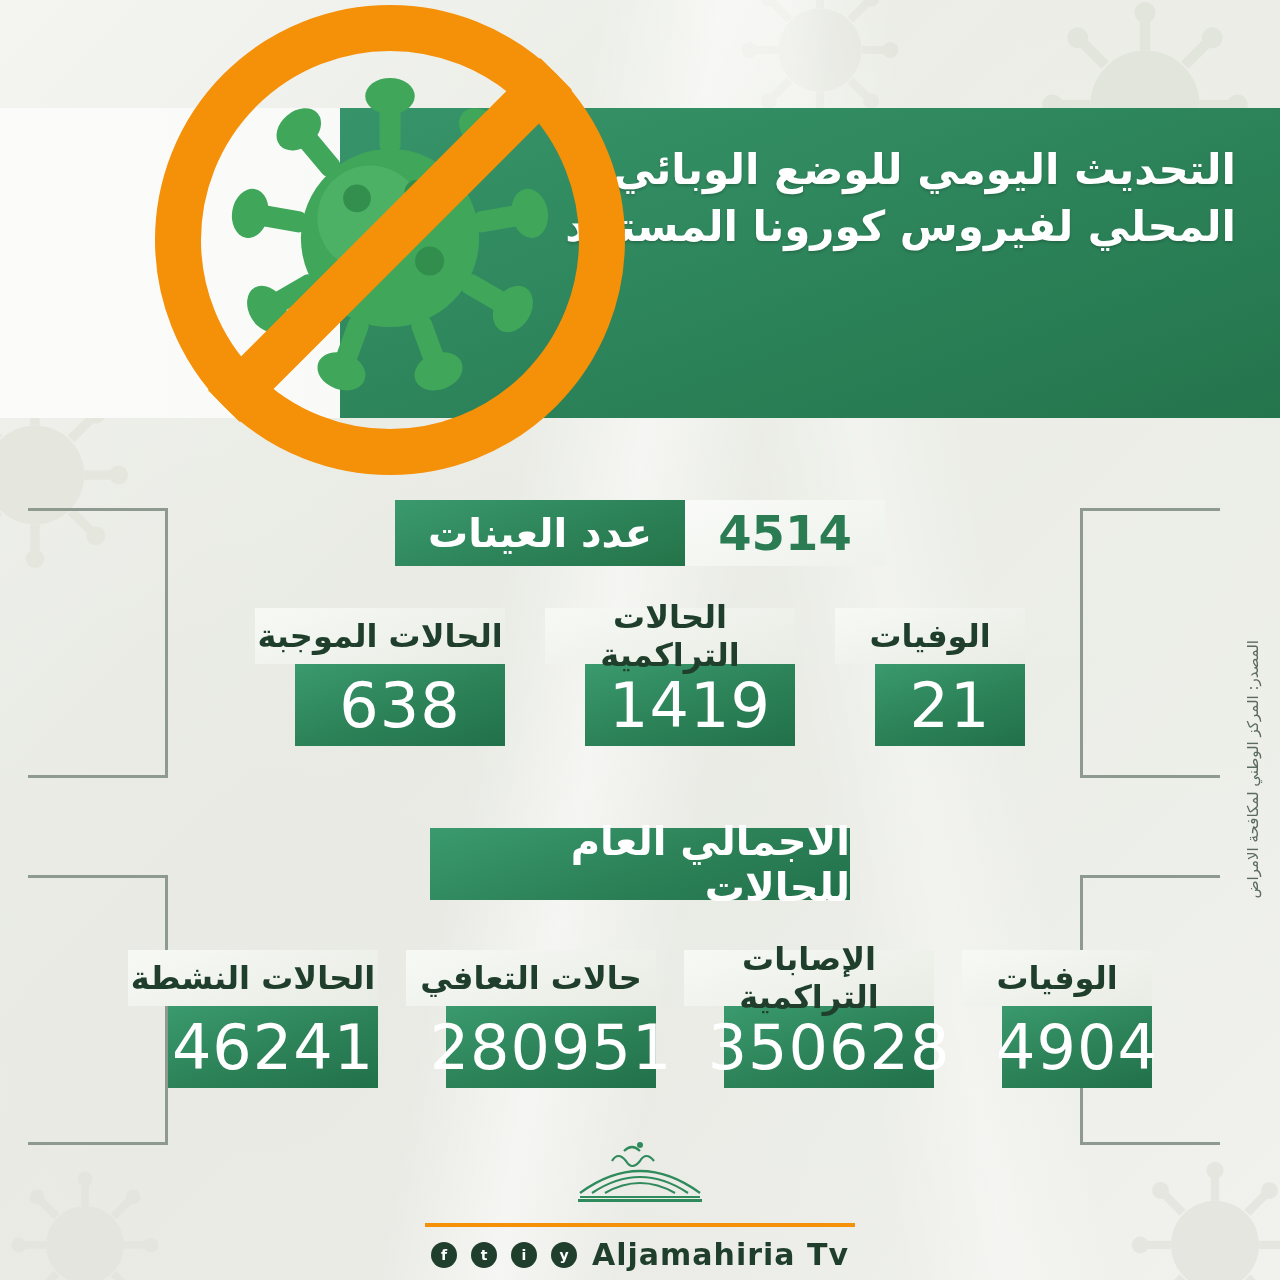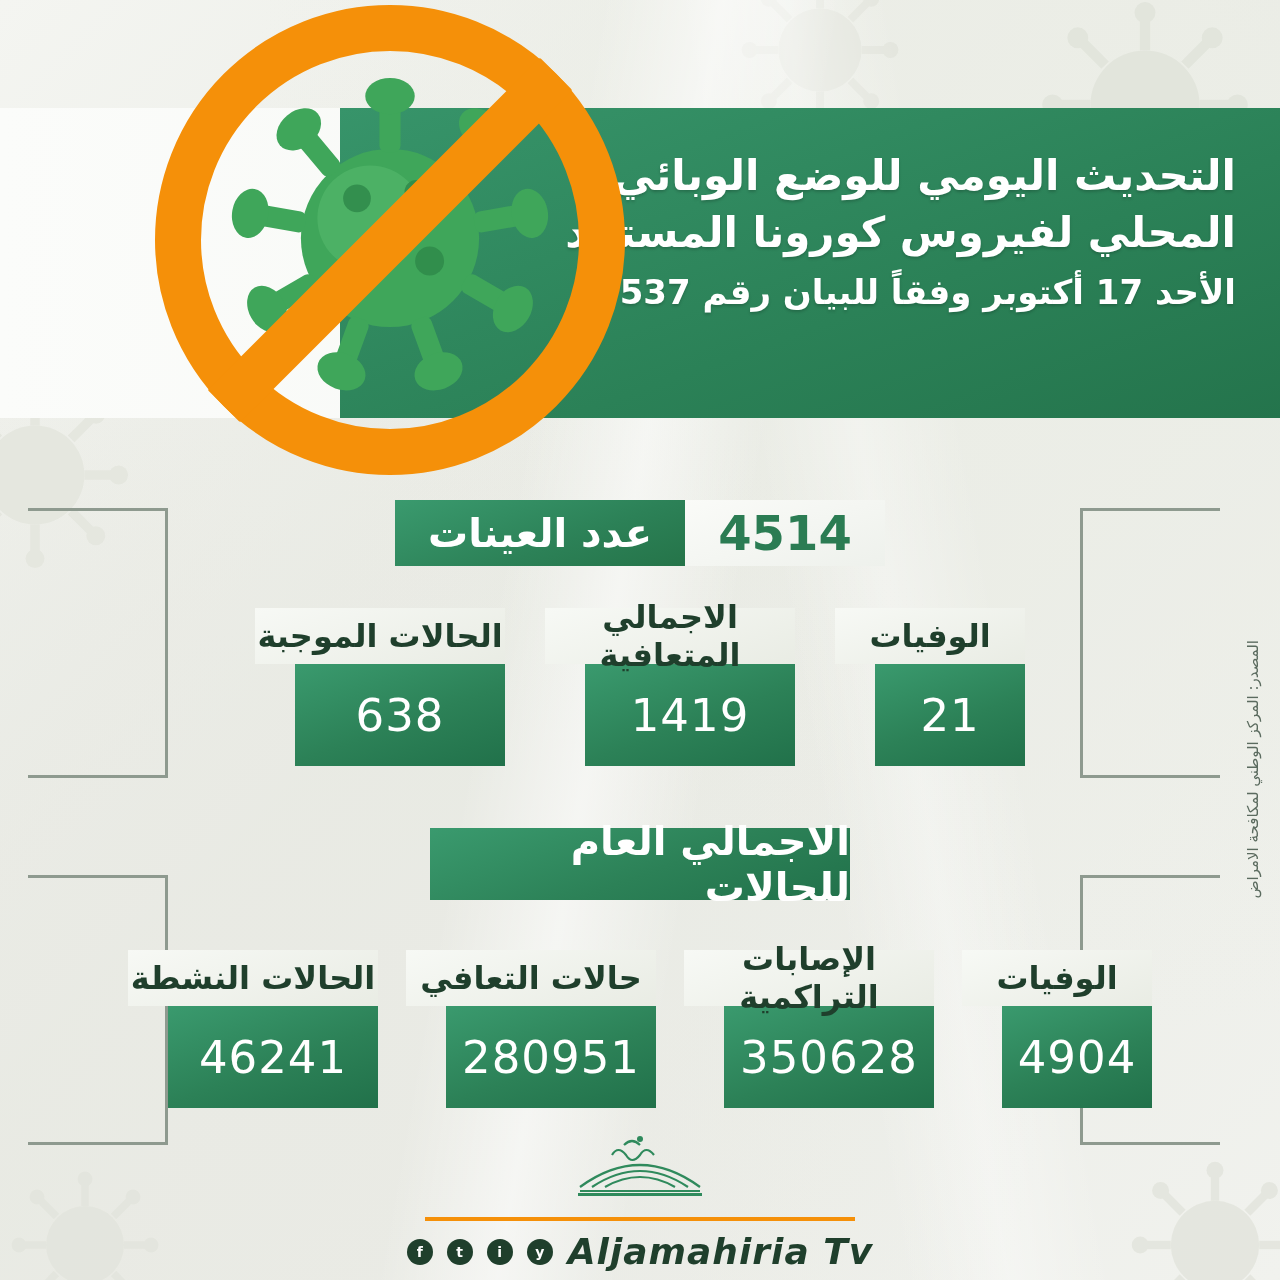--- a/index.html
+++ b/index.html
@@ -48,21 +48,21 @@
   }
   .header-green {
     position: absolute; right: 0; top: 0;
     width: 940px; height: 310px;
     background: linear-gradient(180deg,#2e8b5f 0%, #2c8359 55%, #27795
 0 100%);
     background: linear-gradient(160deg,#37946a 0%, #2b8157 60%, #24744c 100%);
   }
   .header-text {
     position: absolute;
-    right: 44px; top: 40px;
+    right: 44px; top: 34px;
     width: 700px;
     text-align: right;
     color: #ffffff;
     direction: rtl;
   }
   .header-text .l1, .header-text .l2 {
     font-size: 42px;
     font-weight: bold;
     line-height: 1.35;
     letter-spacing: 0;
@@ -184,22 +184,22 @@
     color: #1f3f2c;
     font-size: 32px;
     font-weight: bold;
     text-align: center;
     height: 56px;
     display: flex; align-items: center; justify-content: center;
   }
   .stat-cell .val {
     background: linear-gradient(160deg,#3a9a6e 0%, #2c8157 55%, #21714a 100%);
     color: #ffffff;
-    font-size: 45px;
-    height: 102px;
+    font-size: 62px;
+    height: 82px;
     display: flex; align-items: center; justify-content: center;
     letter-spacing: 1px;
     margin-left: 40px;
   }
 
   .total-title {
     position: absolute;
     left: 0; top: 828px;
     width: 1280px;
     display: flex; justify-content: center;
@@ -234,22 +234,22 @@
   .footer .social {
     display: flex; align-items: center; gap: 14px; direction: ltr;
   }
   .footer .social .ico {
     width: 26px; height: 26px; border-radius: 50%;
     background: #1f3f2c; color: #fff;
     font-size: 14px; font-weight: bold;
     display: flex; align-items: center; justify-content: center;
   }
   .footer .brand {
-    font-size: 36px; font-weight: bold; color: #1f3f2c;
-    letter-spacing: 1px; margin-left: 1px; font-style: italic;
+    font-size: 30px; font-weight: bold; color: #1f3f2c;
+    letter-spacing: 1px; margin-left: 1px;
   }
 </style>
 </head>
 <body>
 
 <div id="page">
 
   <div class="bgvirus" style="left:740px; top:-30px;">
     <svg width="160" height="160" viewBox="0 0 100 100">
         <g fill="#e3e5dd">
@@ -377,21 +377,20 @@
   </div>
 
   <div class="sheen"></div>
 
   <div class="header-band">
     <div class="header-white"></div>
     <div class="header-green"></div>
     <div class="header-text">
       <div class="l1">التحديث اليومي للوضع الوبائي</div>
       <div class="l2">المحلي لفيروس كورونا المستجد</div>
-      <div class="l3">الأحد 17 أكتوبر وفقاً للبيان رقم 537</div>
     </div>
   </div>
 
   <div class="ban">
     <div class="virus">
       <svg width="330" height="330" viewBox="0 0 100 100">
         <g>
           <circle cx="50" cy="50" r="27" fill="#3fa65a"></circle>
           <circle cx="44" cy="44" r="16" fill="#55b96c" opacity=".6"></circle>
           <g fill="#3fa65a">
@@ -459,21 +458,21 @@
     <div class="label-box">عدد العينات</div>
     <div class="value-box plain">4514</div>
   </div>
 
   <div class="stats-row" id="row-daily">
     <div class="stat-cell">
       <div class="lbl">الحالات الموجبة</div>
       <div class="val">638</div>
     </div>
     <div class="stat-cell">
-      <div class="lbl">الاجمالي المتعافية</div>
+      <div class="lbl">الحالات التراكمية</div>
       <div class="val">1419</div>
     </div>
     <div class="stat-cell narrow">
       <div class="lbl">الوفيات</div>
       <div class="val">21</div>
     </div>
   </div>
 
   <div class="total-title">
     <div class="box">الاجمالي العام للحالات</div>

